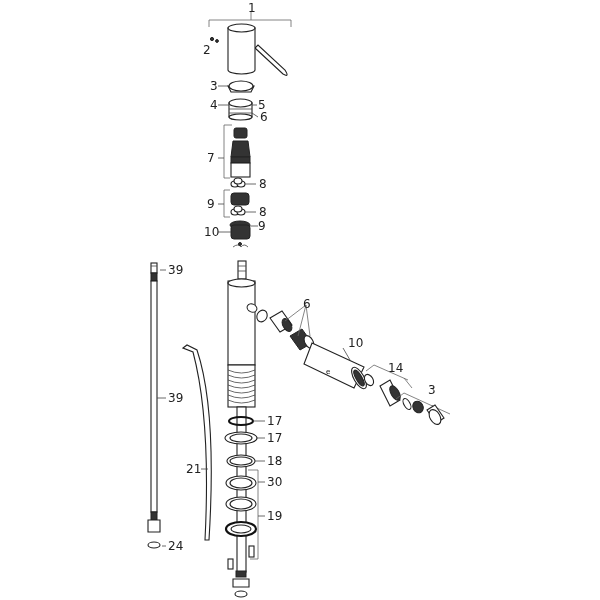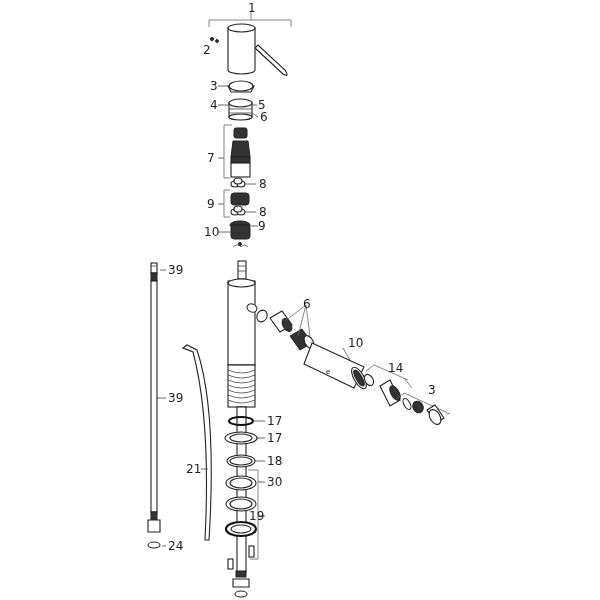--- a/index.html
+++ b/index.html
@@ -209,19 +209,19 @@
 <span class="lbl" style="left:259px;top:206px">8</span>
 <span class="lbl" style="left:204px;top:226px">10</span>
 <span class="lbl" style="left:258px;top:220px">9</span>
 <span class="lbl" style="left:303px;top:298px">6</span>
 <span class="lbl" style="left:348px;top:337px">10</span>
 <span class="lbl" style="left:388px;top:362px">14</span>
 <span class="lbl" style="left:428px;top:384px">3</span>
 <span class="lbl" style="left:267px;top:415px">17</span>
 <span class="lbl" style="left:267px;top:432px">17</span>
 <span class="lbl" style="left:267px;top:455px">18</span>
-<span class="lbl" style="left:249px;top:510px">19</span>
+<span class="lbl" style="left:267px;top:510px">19</span>
 <span class="lbl" style="left:267px;top:476px">30</span>
 <span class="lbl" style="left:186px;top:463px">21</span>
 <span class="lbl" style="left:168px;top:392px">39</span>
 <span class="lbl" style="left:168px;top:264px">39</span>
 <span class="lbl" style="left:168px;top:540px">24</span>
 </div>
 
 </body></html>

